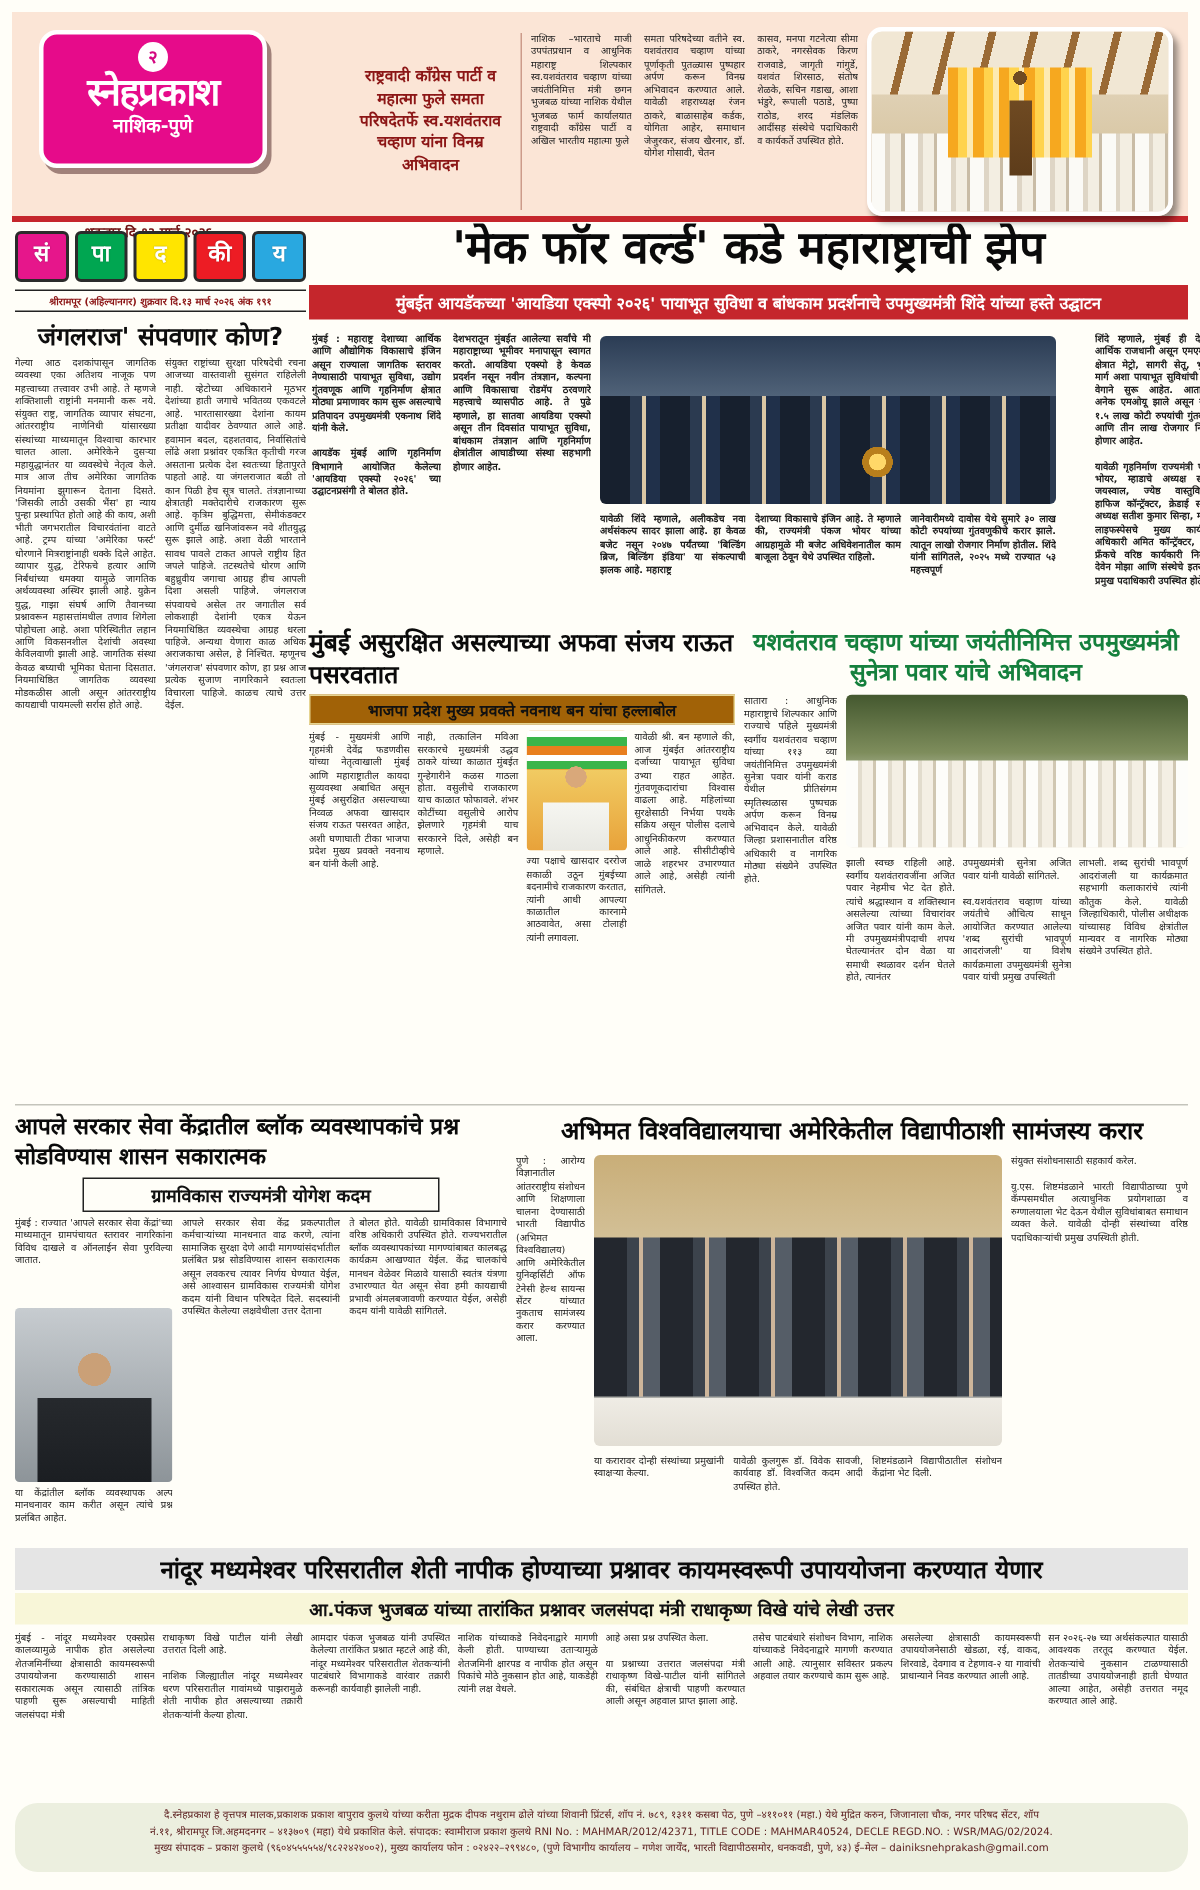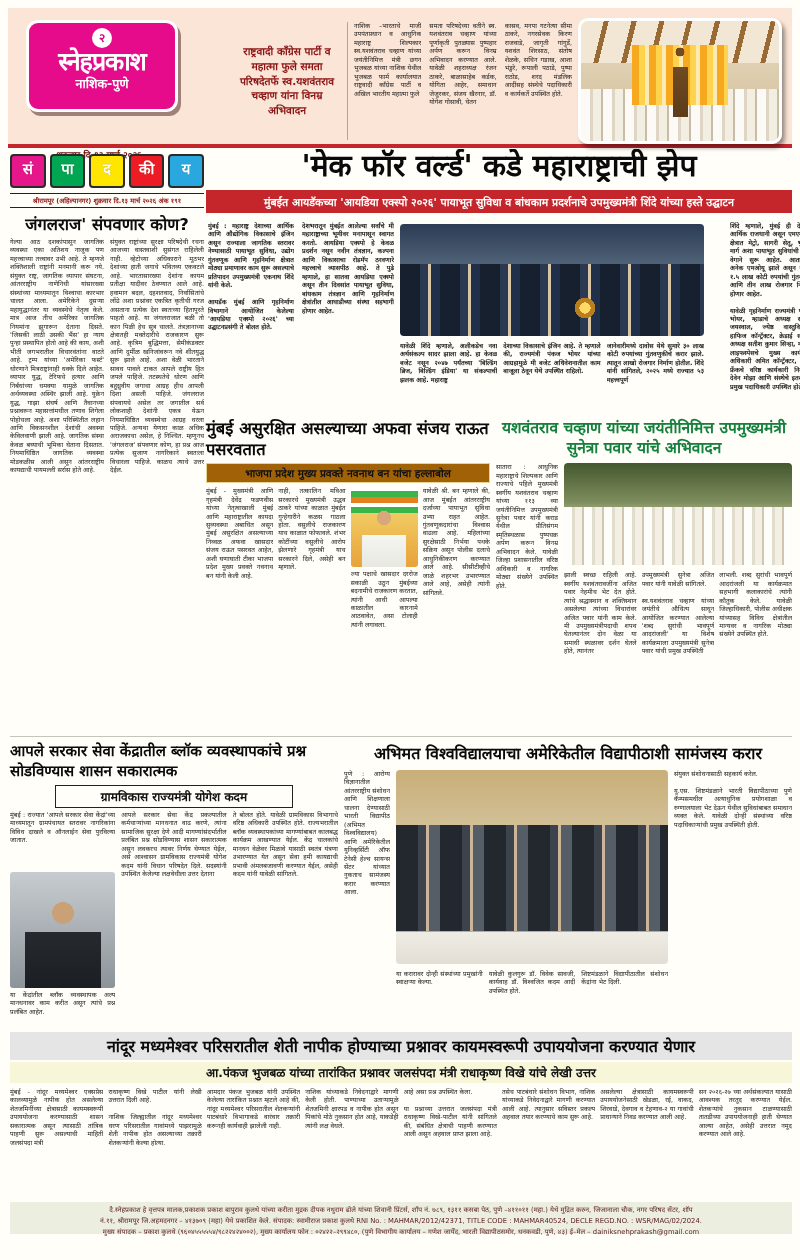--- a/index.html
+++ b/index.html
@@ -128,21 +128,21 @@
   .univ-right .col{flex:1;}
 
   
   .nandur{position:absolute;left:10px;top:1032px;width:782px;height:164px;}
   .nandur-head{background:#e5e5e5;font-size:16px;font-weight:bold;text-align:center;padding:3px 0;color:#0a0a0a;white-space:nowrap;overflow:hidden;}
   .nandur-kicker{background:#f8f6d8;font-size:12px;font-weight:bold;text-align:center;padding:2px 0;margin-top:2px;color:#111;}
   .nandur-body{display:flex;gap:5px;height:110px;margin-top:5px;}
   .nandur-body .col{flex:1;}
 
   
-  .imprint{position:absolute;left:10px;top:1202px;width:782px;height:32px;background:#ecefdf;text-align:center;font-size:6.8px;line-height:1.65;color:#5d2121;padding-top:3px;box-sizing:border-box;}
+  .imprint{position:absolute;left:10px;top:1202px;width:782px;height:46px;background:#ecefdf;text-align:center;font-size:6.8px;line-height:1.65;color:#5d2121;padding-top:3px;box-sizing:border-box;border-radius:15px;}
 </style>
 </head>
 <body>
 
 <div class="page">
 
   <div class="top-band"></div>
   <div class="red-rule"></div>
 
   <div class="masthead">

